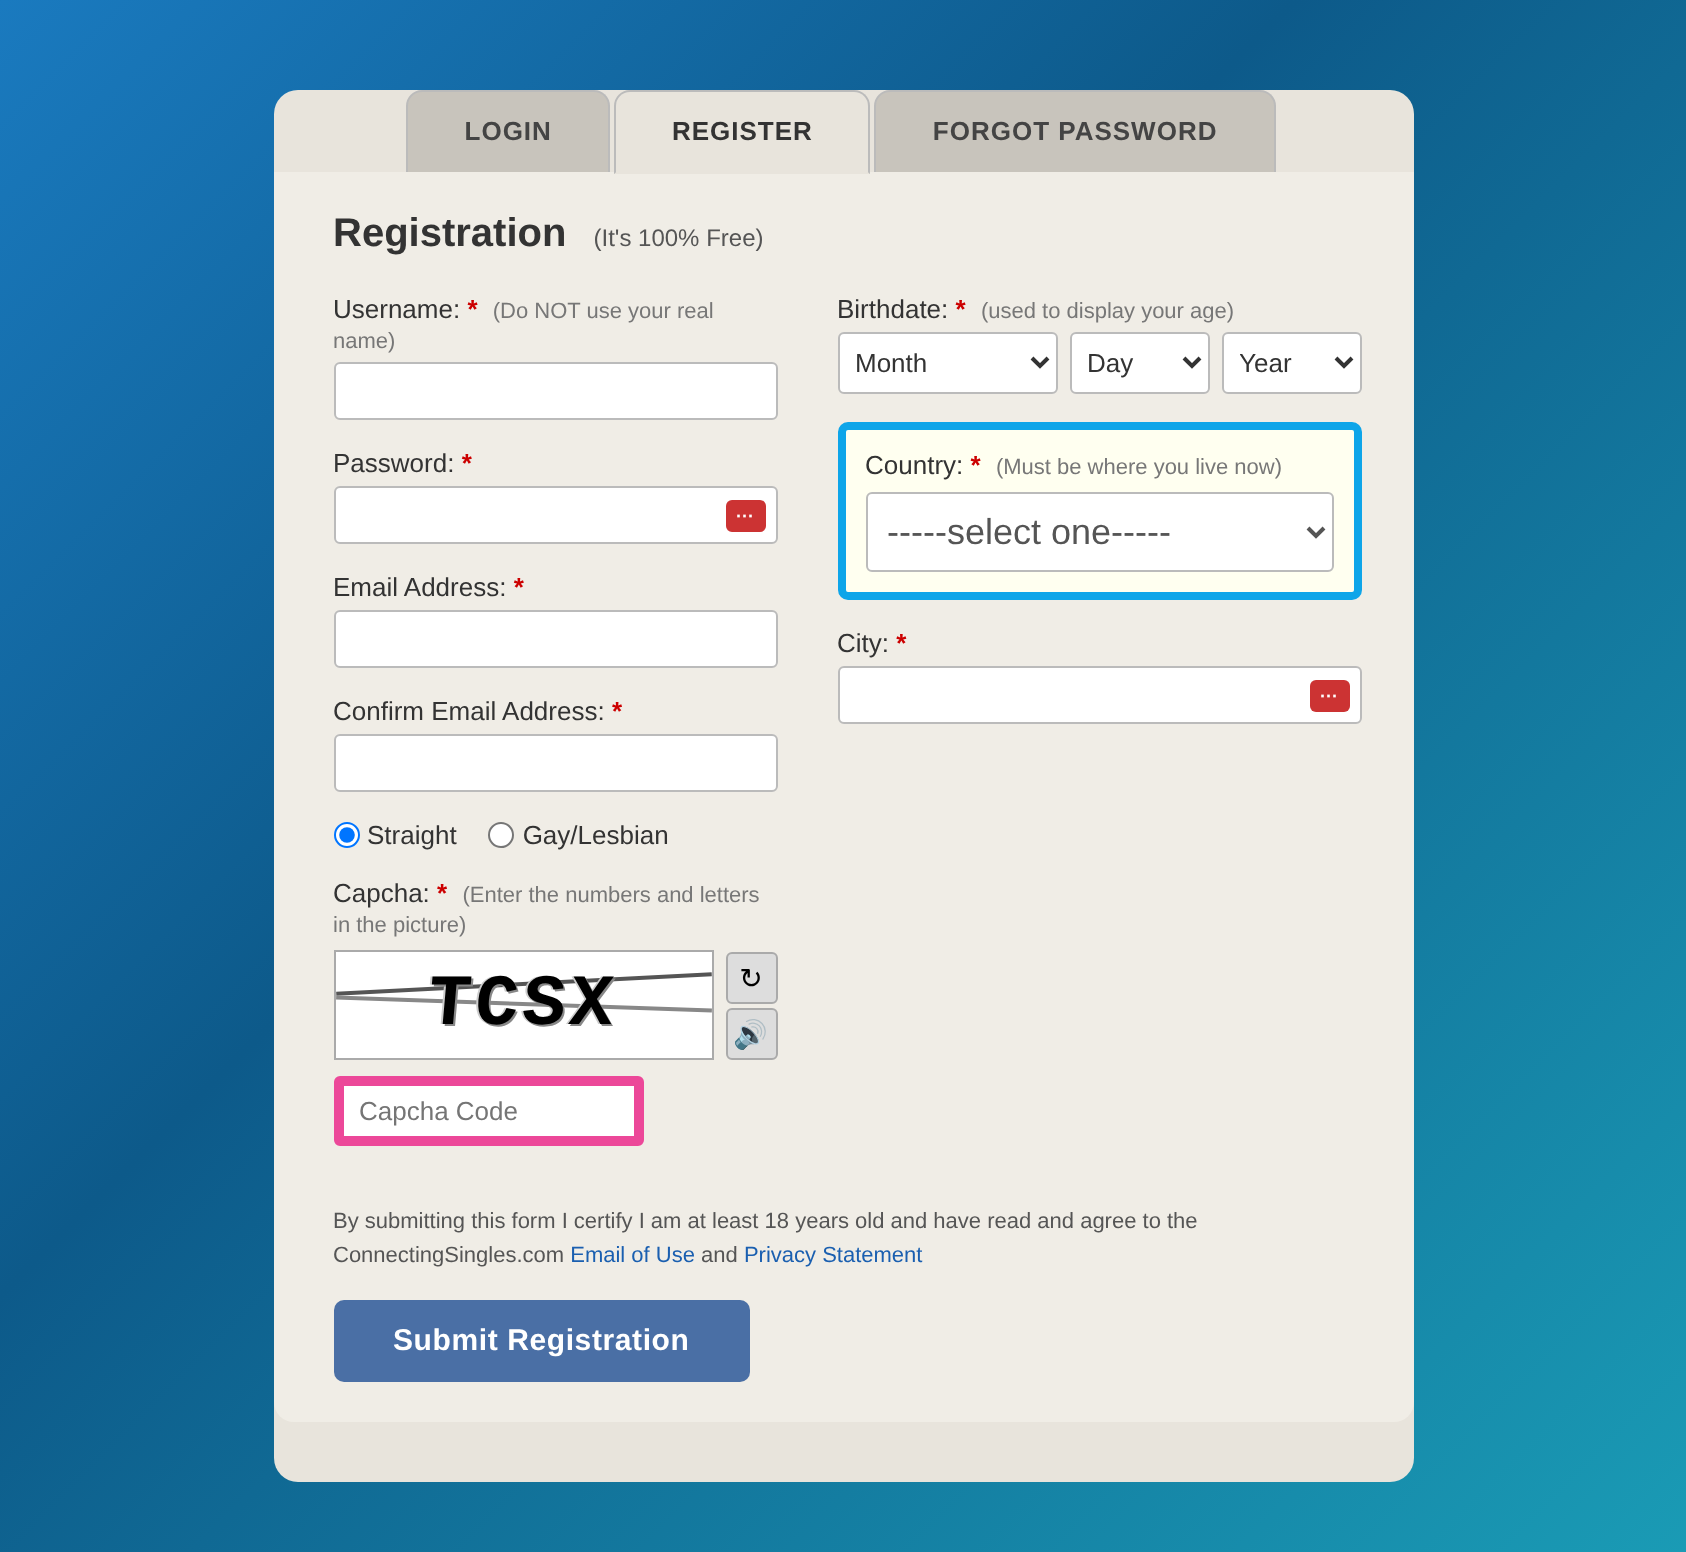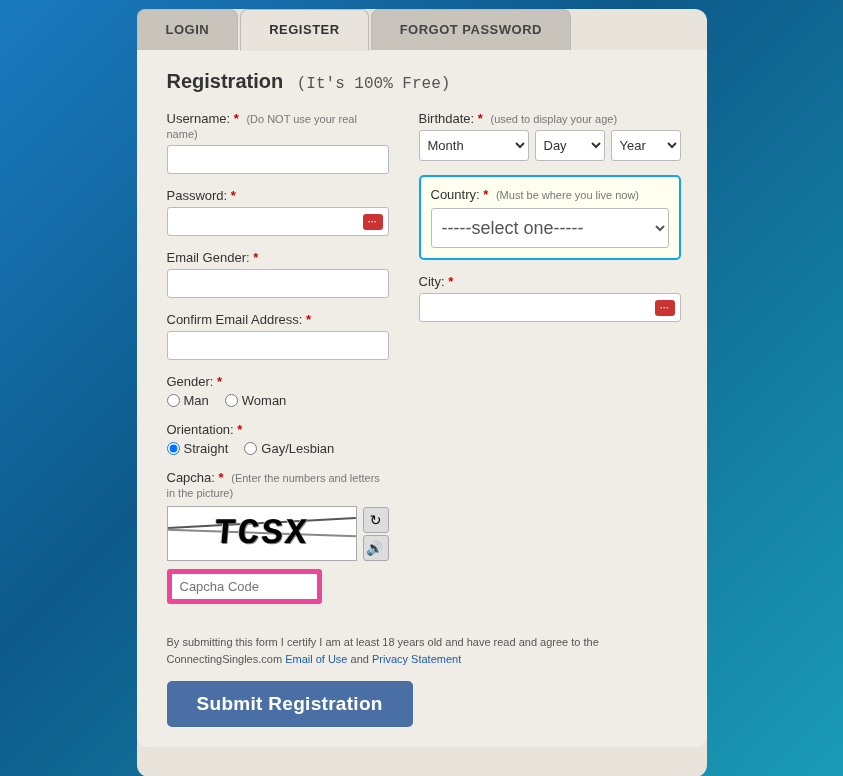--- a/index.html
+++ b/index.html
@@ -24,20 +24,21 @@
       padding-bottom: 30px;
       margin-top: 10px;
     }
 
     
     .tabs {
       display: flex;
       position: relative;
       top: 0;
       margin-bottom: 0;
+      justify-content: center;
     }
 
     .tab {
       padding: 12px 28px;
       cursor: pointer;
       font-size: 13px;
       font-weight: bold;
       letter-spacing: 0.5px;
       border-radius: 8px 8px 0 0;
       border: 1px solid #bbb;
@@ -66,25 +67,24 @@
     }
 
     .reg-title {
       font-size: 20px;
       font-weight: bold;
       color: #333;
       margin-bottom: 18px;
     }
 
     .reg-subtitle {
-      font-size: 16px;
+      font-size: 12px;
       font-weight: normal;
       color: #555;
       margin-left: 8px;
-      font-family: Liberation Mono, monospace;
     }
 
     .form-grid {
       display: grid;
       grid-template-columns: 1fr 1fr;
       gap: 6px 30px;
     }
 
     .form-group {
       margin-bottom: 14px;
@@ -170,21 +170,21 @@
       width: 70px;
     }
 
     .birthdate-row select:nth-child(3) {
       width: 70px;
     }
 
     
     .country-box {
       background: #fffff0;
-      border: 2px solid #0ea5e9;
+      border: 4px solid #0ea5e9;
       border-radius: 5px;
       padding: 10px;
       margin-bottom: 14px;
     }
 
     .country-box .form-label {
       margin-bottom: 6px;
     }
 
     .country-box select {
@@ -338,21 +338,21 @@
       color: #1a5fb0;
       text-decoration: none;
     }
 
     .submit-btn {
       background: #4a6fa5;
       color: #fff;
       border: none;
       padding: 12px 30px;
       border-radius: 5px;
-      font-size: 19px;
+      font-size: 15px;
       font-weight: bold;
       cursor: pointer;
       letter-spacing: 0.3px;
     }
 
     .left-col { }
     .right-col { }
   </style>
 </head>
 <body>
@@ -392,56 +392,36 @@
             <span class="required">*</span>
           </label>
           <div class="input-with-icon">
             <input type="password" style="">
             <div class="input-icon">···</div>
           </div>
         </div>
 
         <div class="form-group">
           <label class="form-label">
-            <span>Email Gender:</span>
+            <span>Email Address:</span>
             <span class="required">*</span>
           </label>
           <input type="email" style="">
         </div>
 
         <div class="form-group">
           <label class="form-label">
             <span>Confirm Email Address:</span>
             <span class="required">*</span>
           </label>
           <input type="email" style="">
         </div>
 
-        <div class="form-group">
-          <label class="form-label">
-            <span>Gender:</span>
-            <span class="required">*</span>
-          </label>
-          <div class="radio-group">
-            <label class="radio-label">
-              <input type="radio" name="gender" value="man" style="">
-              <span>Man</span>
-            </label>
-            <label class="radio-label">
-              <input type="radio" name="gender" value="woman" style="">
-              <span>Woman</span>
-            </label>
-          </div>
-        </div>
-
-        <div class="form-group">
-          <label class="form-label">
-            <span>Orientation:</span>
-            <span class="required">*</span>
-          </label>
+
+        <div class="form-group">
           <div class="radio-group">
             <label class="radio-label">
               <input type="radio" name="orientation" value="straight" checked="" style="">
               <span>Straight</span>
             </label>
             <label class="radio-label">
               <input type="radio" name="orientation" value="gay" style="">
               <span>Gay/Lesbian</span>
             </label>
           </div>

